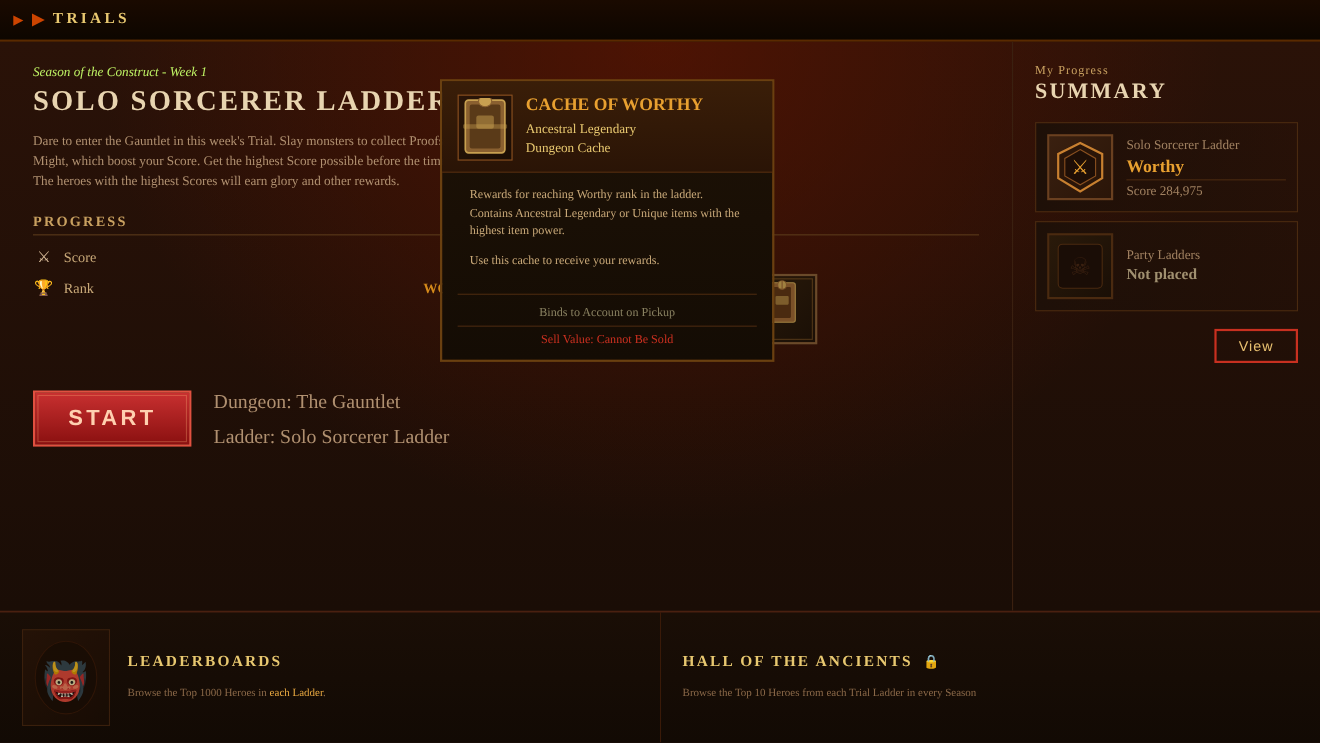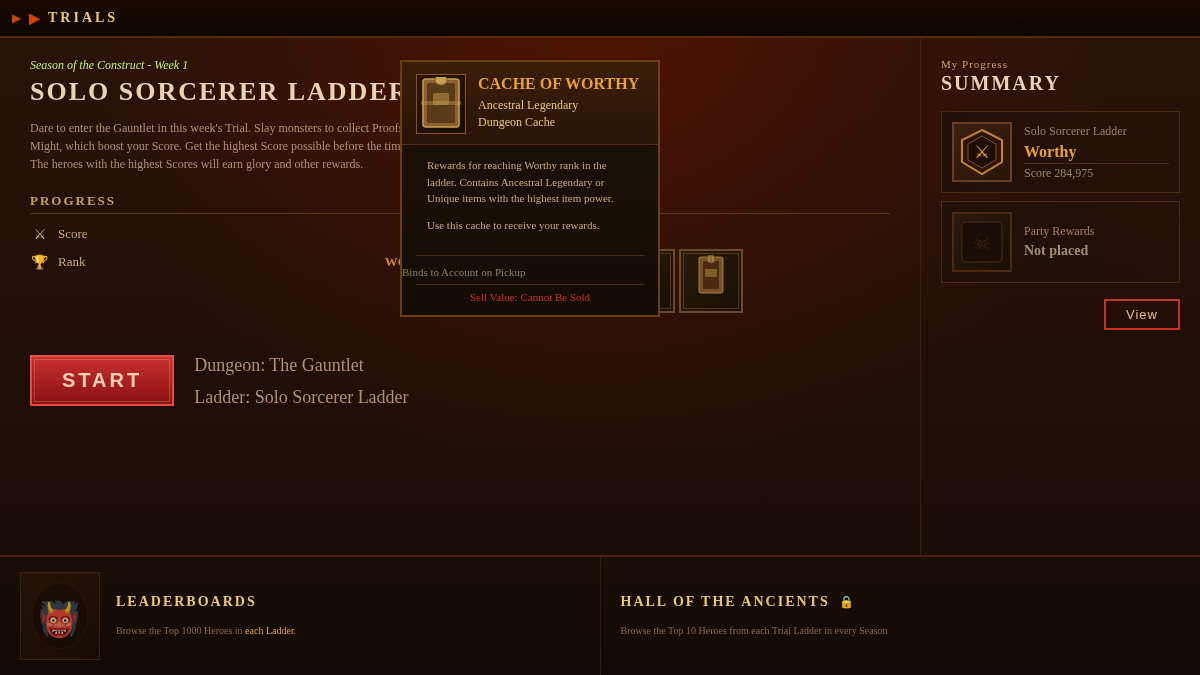--- a/index.html
+++ b/index.html
@@ -369,22 +369,22 @@
       align-items: center;
       justify-content: center;
       font-size: 36px;
       opacity: 0.7;
     }
 
     
     .tooltip-popup {
       position: absolute;
       left: 400px;
-      top: 22px;
-      width: 260px;
+      top: 34px;
+      width: 304px;
       background: linear-gradient(to bottom, #1e1206, #140c04);
       border: 2px solid #6a4010;
       z-index: 100;
       padding: 0 0 12px 0;
     }
 
     .tooltip-header {
       background: linear-gradient(to bottom, #3a1e08, #2a1406);
       padding: 12px 14px 10px;
       border-bottom: 1px solid #5a3010;
@@ -439,20 +439,21 @@
 
     .tooltip-divider {
       border: none;
       border-top: 1px solid #4a2a10;
       margin: 10px 14px;
     }
 
     .tooltip-bind {
       color: #888060;
       font-size: 11px;
+      text-align: center;
       margin-bottom: 6px;
     }
 
     .tooltip-sell {
       color: #a09070;
       font-size: 11px;
       text-align: center;
     }
 
     .tooltip-sell span {
@@ -597,21 +598,21 @@
     </div>
 
     <div class="summary-card">
       <div class="party-placeholder">
         <svg width="52" height="52" viewBox="0 0 52 52">
           <rect x="6" y="6" width="40" height="40" rx="4" fill="#1a0d06" stroke="#4a2a10" stroke-width="1"></rect>
           <text x="26" y="34" text-anchor="middle" font-size="22" fill="#3a2010">☠</text>
         </svg>
       </div>
       <div class="summary-info">
-        <div class="summary-card-title">Party Rewards</div>
+        <div class="summary-card-title">Party Ladders</div>
         <div class="summary-card-value" style="color: #a09070; font-size: 14px;">Not placed</div>
       </div>
     </div>
 
     <div style="text-align: right; margin-top: 4px;">
       <button class="view-btn">View</button>
     </div>
   </div>
 
   <div class="tooltip-popup">

